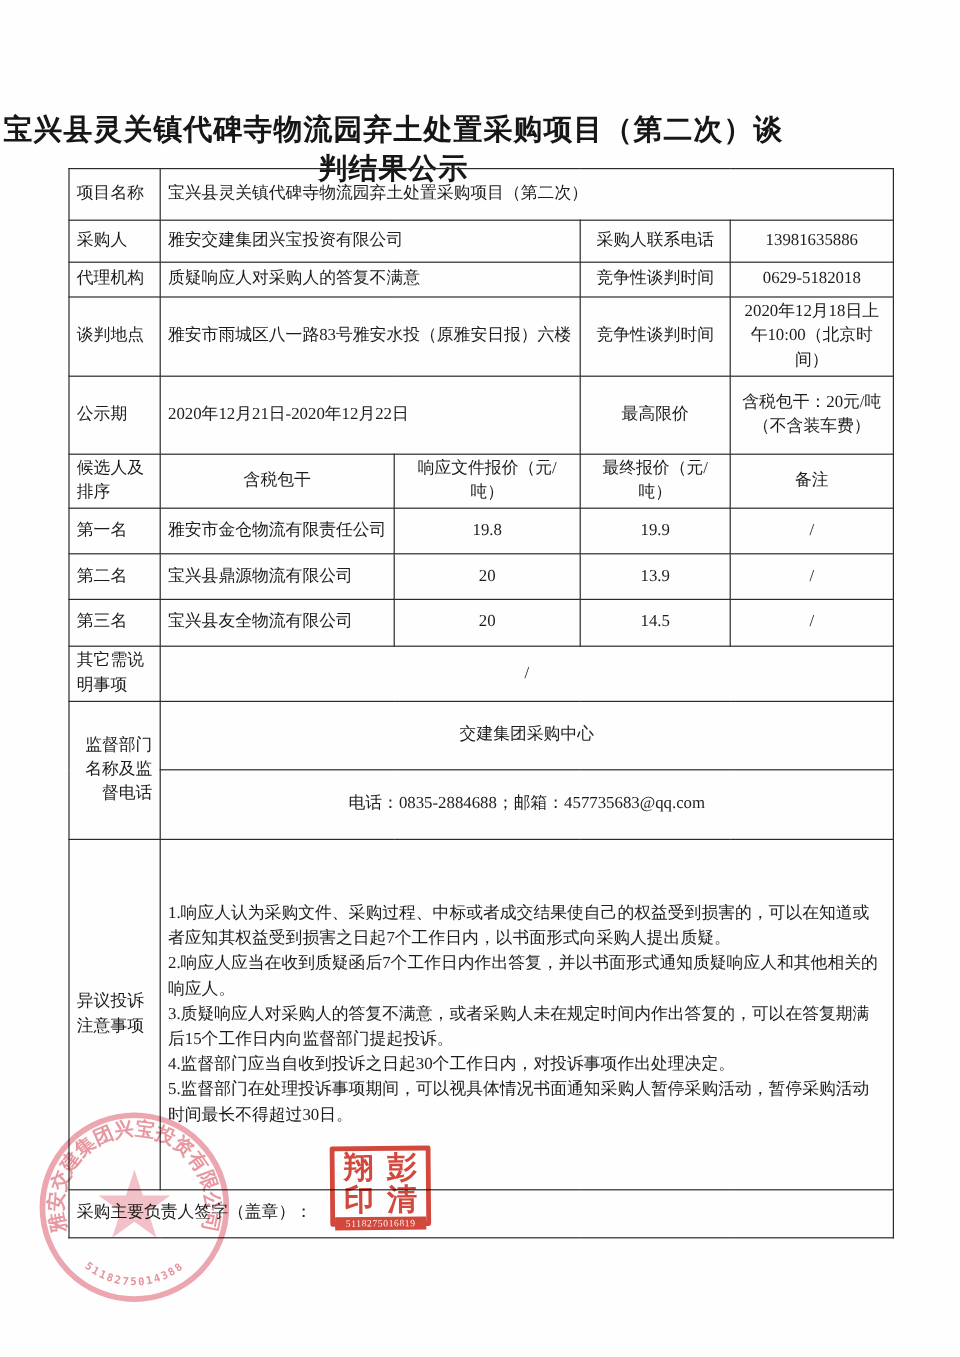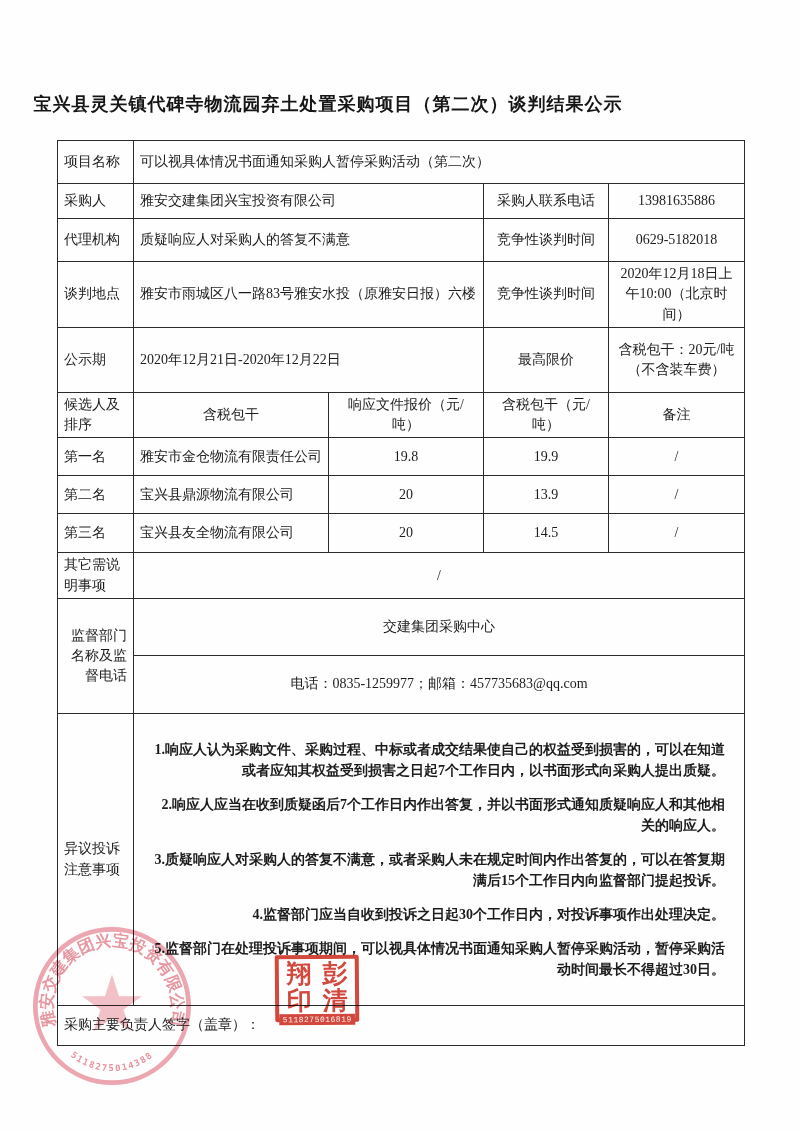--- a/index.html
+++ b/index.html
@@ -7,41 +7,41 @@
     width:800px;height:1131px;
     background:#ffffff;
     font-family:"Liberation Serif","DejaVu Serif",serif;
     color:#1c1c1c;
     position:relative;
     overflow:hidden;
   }
   .page{position:absolute;inset:0;background:#fefefe;}
   .doc-title{
     position:absolute;left:0;top:92px;width:656px;
-    text-align:center;font-size:18px;font-weight:bold;
+    text-align:center;font-size:24px;font-weight:bold;
     letter-spacing:1px;color:#161616;
   }
   table.main{
     position:absolute;left:57px;top:140px;width:687px;
     border-collapse:collapse;table-layout:fixed;
     font-size:14px;color:#1c1c1c;padding-left:24px;
   }
   table.main td{
     border:1px solid #2b2b2b;
     padding:2px 6px;
     line-height:1.45;
     vertical-align:middle;
     overflow:hidden;
   }
   td.lbl{text-align:left;}
   td.lbl-c{text-align:right;}
   td.val{text-align:left;}
   td.c{text-align:center;font-family:Liberation Serif, serif;}
   td.notes-cell{padding:6px 10px;vertical-align:middle;}
-  .note-line{margin:13px;line-height:21px;text-align:right;font-weight:bold;}
+  .note-line{margin:0;line-height:21px;text-align:left;}
   
   .seal{mix-blend-mode:multiply;position:absolute;}
   .round-seal{left:28px;top:922px;width:168px;height:168px;opacity:.9;}
   .square-seal{
     left:275px;top:955px;width:72px;height:58px;
     border:4px solid #cf382b;border-radius:2px;
     display:flex;flex-direction:column;justify-content:space-between;
     padding:1px 2px 0 2px;opacity:.92;
     transform:rotate(-.5deg);
   }
@@ -50,21 +50,21 @@
     flex:1;
   }
   .square-seal .chars span{
     color:#cf382b;font-weight:bold;font-size:25px;line-height:27px;
     text-align:center;font-family:"Liberation Serif",serif;
   }
   .square-seal .num{
     background:#cf382b;color:#fff5f2;
     font-size:8px;line-height:11px;height:11px;
     text-align:center;letter-spacing:.5px;
-    font-family:Liberation Mono, monospace;
+    font-family:Liberation Serif, serif;
     margin:0 -2px;
   }
 </style>
 </head>
 <body>
 
 <div class="page">
 
   <div class="doc-title">宝兴县灵关镇代碑寺物流园弃土处置采购项目（第二次）谈判结果公示</div>
 
@@ -72,29 +72,29 @@
     <colgroup>
       <col style="width:76px">
         <col style="width:195px">
         <col style="width:155px">
         <col style="width:125px">
         <col style="width:136px">
     </colgroup>
     <tbody>
       <tr style="height:43px">
         <td class="lbl">项目名称</td>
-        <td class="val" colspan="4">可以视具体情况书面通知采购人暂停采购活动（第二次）</td>
+        <td class="val" colspan="4">宝兴县灵关镇代碑寺物流园弃土处置采购项目（第二次）</td>
       </tr>
       <tr style="height:35px">
         <td class="lbl">采购人</td>
         <td class="val" colspan="2">雅安交建集团兴宝投资有限公司</td>
         <td class="c">采购人联系电话</td>
         <td class="c">13981635886</td>
       </tr>
-      <tr style="height:43px">
+      <tr style="height:29px">
         <td class="lbl">代理机构</td>
         <td class="val" colspan="2">质疑响应人对采购人的答复不满意</td>
         <td class="c">竞争性谈判时间</td>
         <td class="c">0629-5182018</td>
       </tr>
       <tr style="height:59px">
         <td class="lbl">谈判地点</td>
         <td class="val" colspan="2">雅安市雨城区八一路83号雅安水投（原雅安日报）六楼</td>
         <td class="c">竞争性谈判时间</td>
         <td class="c">2020年12月18日上午10:00（北京时间）</td>
@@ -102,21 +102,21 @@
       <tr style="height:65px">
         <td class="lbl">公示期</td>
         <td class="val" colspan="2">2020年12月21日-2020年12月22日</td>
         <td class="c">最高限价</td>
         <td class="c">含税包干：20元/吨（不含装车费）</td>
       </tr>
       <tr style="height:40px">
         <td class="lbl">候选人及排序</td>
         <td class="c">含税包干</td>
         <td class="c">响应文件报价（元/吨）</td>
-        <td class="c">含税包干（元/吨）</td>
+        <td class="c">最终报价（元/吨）</td>
         <td class="c">备注</td>
       </tr>
       <tr style="height:38px">
         <td class="lbl">第一名</td>
         <td class="val">雅安市金仓物流有限责任公司</td>
         <td class="c">19.8</td>
         <td class="c">19.9</td>
         <td class="c">/</td>
       </tr>
       <tr style="height:38px">
@@ -135,21 +135,21 @@
       </tr>
       <tr style="height:41px">
         <td class="lbl">其它需说明事项</td>
         <td class="c" colspan="4">/</td>
       </tr>
       <tr style="height:57px">
         <td class="lbl-c" rowspan="2">监督部门名称及监督电话</td>
         <td class="c" colspan="4">交建集团采购中心</td>
       </tr>
       <tr style="height:58px">
-        <td class="c" colspan="4">电话：0835-1259977；邮箱：457735683@qq.com</td>
+        <td class="c" colspan="4">电话：0835-2884688；邮箱：457735683@qq.com</td>
       </tr>
       <tr style="height:292px">
         <td class="lbl">异议投诉注意事项</td>
         <td class="notes-cell" colspan="4">
           <p class="note-line">1.响应人认为采购文件、采购过程、中标或者成交结果使自己的权益受到损害的，可以在知道或者应知其权益受到损害之日起7个工作日内，以书面形式向采购人提出质疑。</p>
           <p class="note-line">2.响应人应当在收到质疑函后7个工作日内作出答复，并以书面形式通知质疑响应人和其他相关的响应人。</p>
           <p class="note-line">3.质疑响应人对采购人的答复不满意，或者采购人未在规定时间内作出答复的，可以在答复期满后15个工作日内向监督部门提起投诉。</p>
           <p class="note-line">4.监督部门应当自收到投诉之日起30个工作日内，对投诉事项作出处理决定。</p>
           <p class="note-line">5.监督部门在处理投诉事项期间，可以视具体情况书面通知采购人暂停采购活动，暂停采购活动时间最长不得超过30日。</p>
         </td>

